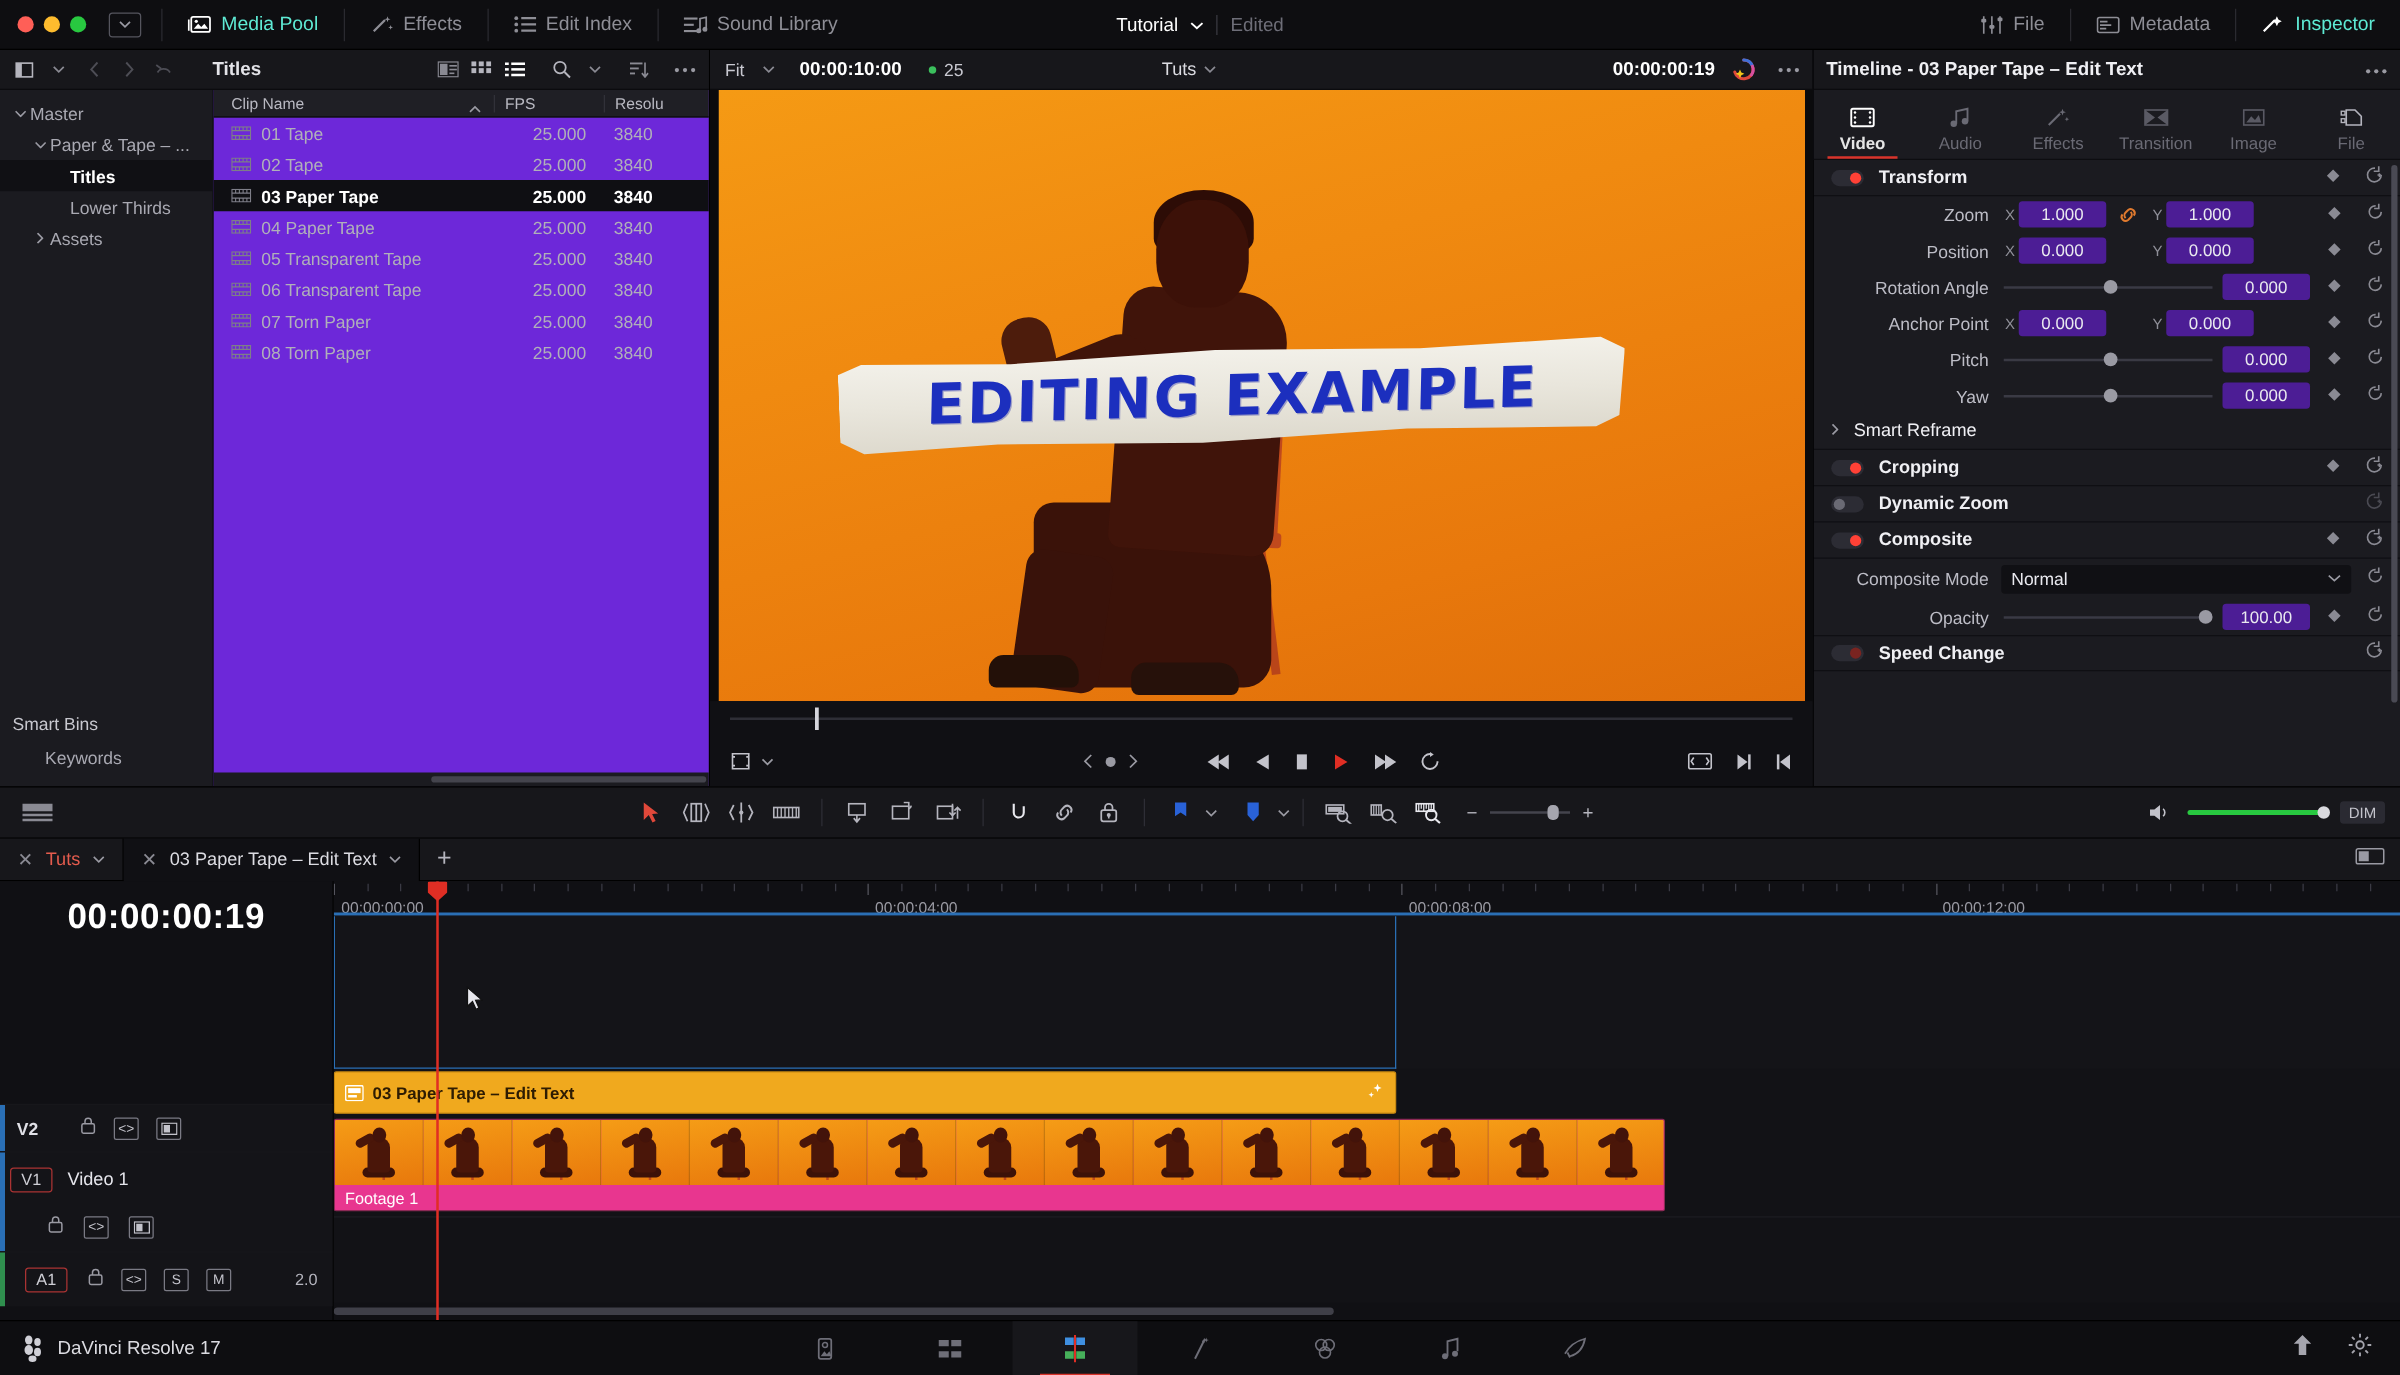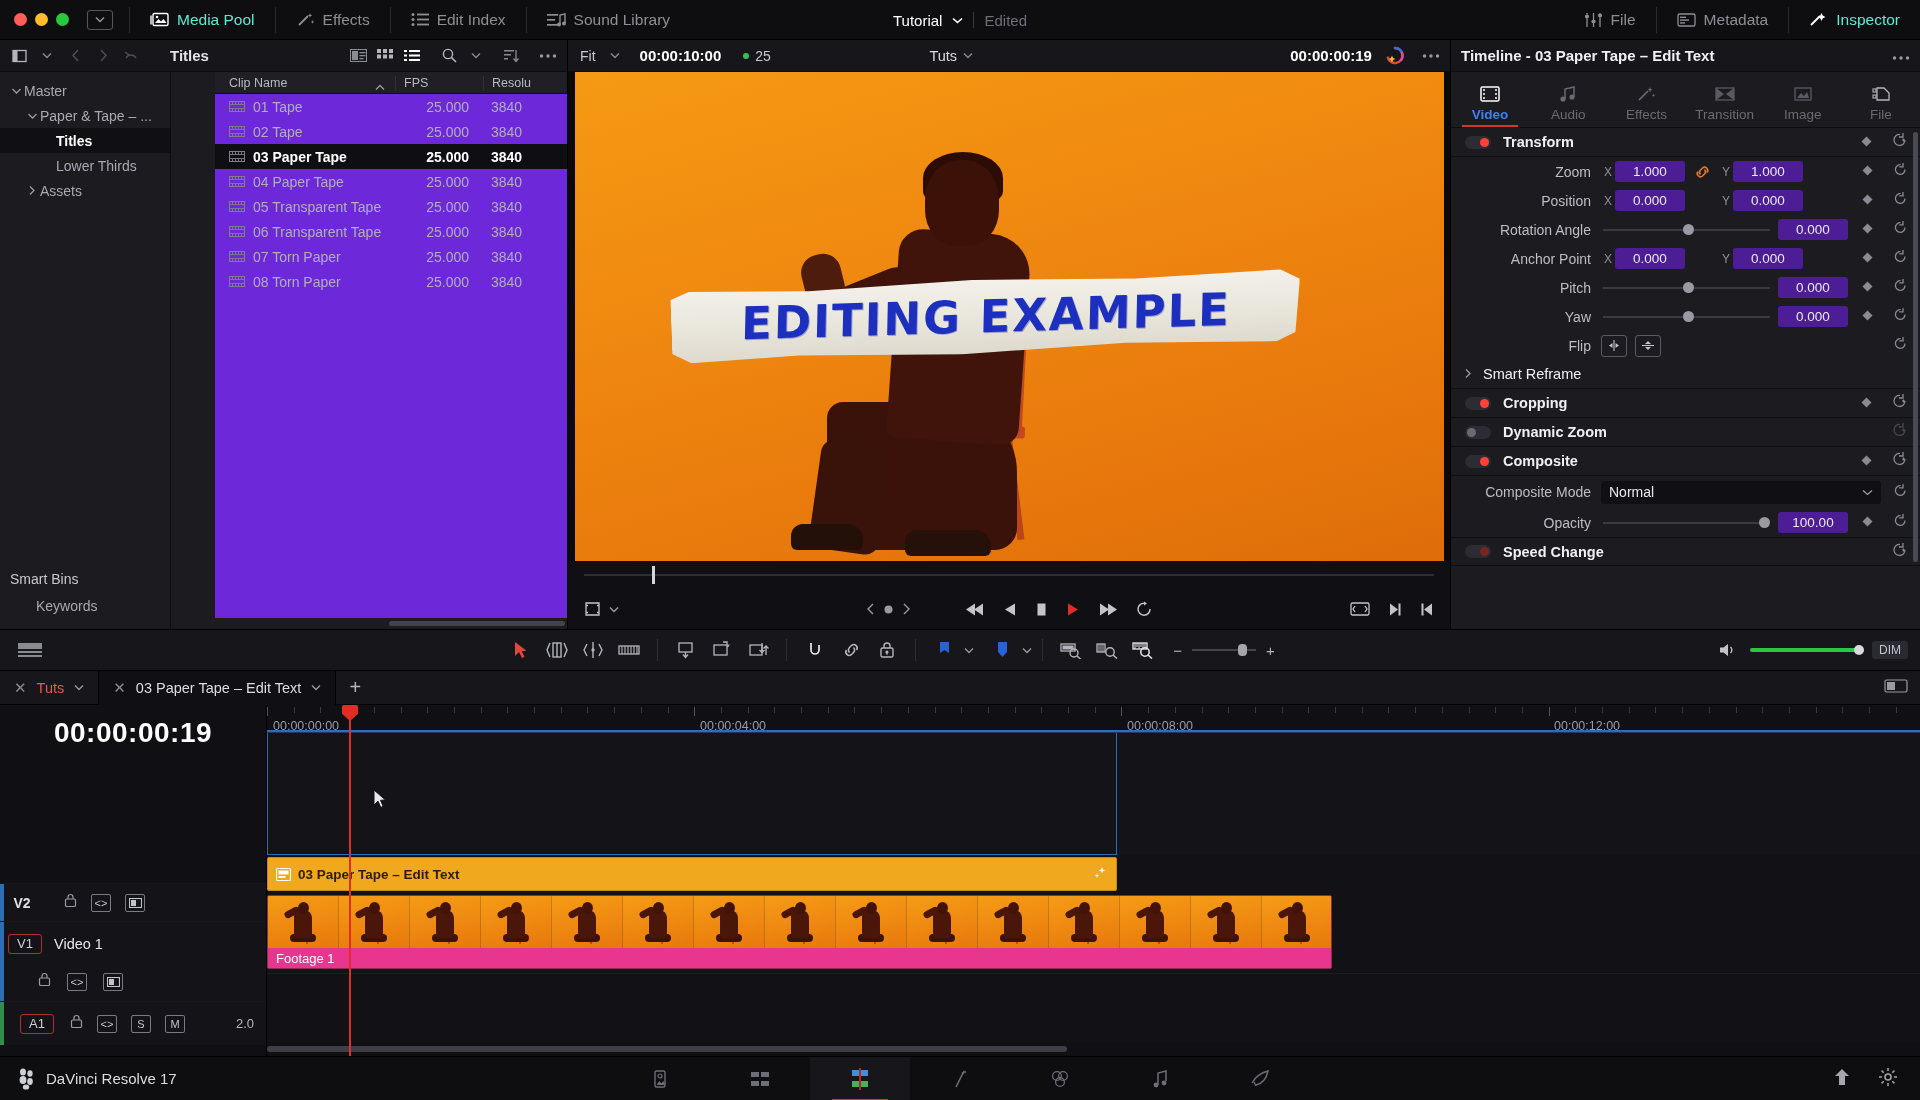--- a/index.html
+++ b/index.html
@@ -48,21 +48,21 @@
   
   .mp { width: 568px; display:flex; flex-direction:column; background:#1b1b20; border-right:1px solid #000;}
   .mp-toolbar {
     height:32px; background:#17171b; display:flex; align-items:center; gap:2px;
     padding: 0 6px; border-bottom:1px solid #0b0b0e;
   }
   .ic-btn{ width:26px;height:24px;display:flex;align-items:center;justify-content:center;color:#8a8a93;}
   .ic-btn.dim{color:#4d4d55;}
   .mp-title{ font-size:15px;color:#e3e3e8; font-weight:bold; margin-left:24px;}
   .mp-tb-right{ margin-left:auto; display:flex; align-items:center; gap:1px;}
-  .mp-body{ flex:1; display:flex; min-height:0;gap:44px;}
+  .mp-body{ flex:1; display:flex; min-height:0;}
   .tree{ width:171px; background:#1b1b20; border-right:1px solid #0d0d10; padding-top:6px; display:flex; flex-direction:column;}
   .tree-row{ height:25px; display:flex; align-items:center; font-size:14px; color:#a9a9b2; padding-left:8px; }
   .tree-row.sel{ background:#101014; color:#fff; font-weight:bold;}
   .tw{ width:16px; display:flex; align-items:center; justify-content:center; color:#8a8a93; font-size:10px;}
   .tree-spacer{flex:1;}
   .smartbins{ padding:0 0 10px 0; }
   .sb-head{ height:28px; display:flex;align-items:center;padding-left:10px;font-size:14px;color:#c8c8cf;}
   .sb-item{ height:26px;display:flex;align-items:center;padding-left:36px;font-size:14px;color:#a9a9b2;}
 
   .clips{ flex:1; display:flex; flex-direction:column; background:#6d28d9; min-width:0;}
@@ -139,21 +139,21 @@
   .tbtn{color:#c3c3cb; display:flex; align-items:center; justify-content:center;}
 
   
   .insp{ width:470px; background:#1b1b20; display:flex; flex-direction:column; border-left:1px solid #000;}
   .insp-head{ height:32px; display:flex; align-items:center; background:#17171b; padding:0 10px; border-bottom:1px solid #0b0b0e;}
   .insp-title{ font-size:15px;color:#f0f0f4; font-weight:bold;}
   .insp-dots{ margin-left:auto; color:#9a9aa3; letter-spacing:2px; font-size:16px;}
   .insp-tabs{ height:56px; display:flex; align-items:flex-end; background:#1b1b20; border-bottom:1px solid #0d0d10;}
   .itab{ flex:1; display:flex; flex-direction:column; align-items:center; gap:4px; padding-bottom:5px; position:relative;}
   .itab .lbl{ font-size:13.5px; color:#6a6a74;}
-  .itab.active .lbl{ color:#3b82f6; font-weight:bold;}
+  .itab.active .lbl{ color:#e5e5e5; font-weight:bold;}
   .itab .und{ position:absolute; bottom:0; height:2px; width:56px; background:transparent;}
   .itab.active .und{ background:#d9342b;}
   .insp-body{ flex:1; overflow:hidden; position:relative;}
   .sec-head{ height:29px; display:flex; align-items:center; padding:0 12px 0 14px; border-bottom:1px solid #0f0f13;}
   .toggle{ width:26px;height:13px;border-radius:7px;background:#2c2c34; display:flex; align-items:center; padding:0 2px; margin-right:12px;}
   .toggle .knob{ width:9px;height:9px;border-radius:50%; background:#ff4136; margin-left:auto;}
   .toggle.off .knob{ background:#6a6a74; margin-left:0;}
   .toggle.dim .knob{ background:#7a2420; margin-left:auto;}
   .sec-name{ font-size:14.5px; color:#f0f0f4; font-weight:bold;}
   .sec-tools{ margin-left:auto; display:flex; align-items:center; gap:20px;}
@@ -968,43 +968,20 @@
             <span class="kf"><svg width="11" height="11" viewBox="0 0 11 11">
                   <path d="M5.5 0.5L10.5 5.5L5.5 10.5L0.5 5.5z" fill="#8a8a93"></path>
                 </svg></span>
             <span class="reset"><svg width="15" height="15" viewBox="0 0 15 15">
                   <path d="M12 7.5A4.8 4.8 0 1 1 7.5 2.7" stroke="#8a8a93" stroke-width="1.3" fill="none"></path>
                   <path d="M10 1v3.8H6.3" stroke="#8a8a93" stroke-width="1.3" fill="none"></path>
                 </svg></span>
           </div>
         </div>
 
-        <div class="prow">
-          <div class="plabel">Flip</div>
-          <div class="flipbtn">
-            <svg width="16" height="13" viewBox="0 0 16 13">
-                <path d="M8 1v11" stroke="#c3c3cb" stroke-width="1.1"></path>
-                <path d="M6.5 4L3 6.5 6.5 9z" fill="#c3c3cb"></path>
-                <path d="M9.5 4L13 6.5 9.5 9z" fill="#c3c3cb"></path>
-              </svg>
-          </div>
-          <div class="flipbtn">
-            <svg width="16" height="13" viewBox="0 0 16 13">
-                <path d="M2 6.5h12" stroke="#c3c3cb" stroke-width="1.1"></path>
-                <path d="M5 5L8 2l3 3z" fill="#c3c3cb"></path>
-                <path d="M5 8l3 3 3-3z" fill="#c3c3cb"></path>
-              </svg>
-          </div>
-          <div class="prow-tools" style="margin-left:auto">
-            <span class="reset"><svg width="15" height="15" viewBox="0 0 15 15">
-                  <path d="M12 7.5A4.8 4.8 0 1 1 7.5 2.7" stroke="#8a8a93" stroke-width="1.3" fill="none"></path>
-                  <path d="M10 1v3.8H6.3" stroke="#8a8a93" stroke-width="1.3" fill="none"></path>
-                </svg></span>
-          </div>
-        </div>
 
         <div class="sec-sub" style="border-bottom:1px solid #0f0f13">
           <span class="sub-chev">
             <svg width="6" height="9" viewBox="0 0 6 9">
                 <path d="M1 0.5L5 4.5L1 8.5" stroke="#9a9aa3" stroke-width="1.3" fill="none"></path>
               </svg>
           </span>
           <span class="sec-name" style="font-weight:normal">Smart Reframe</span>
         </div>
 

